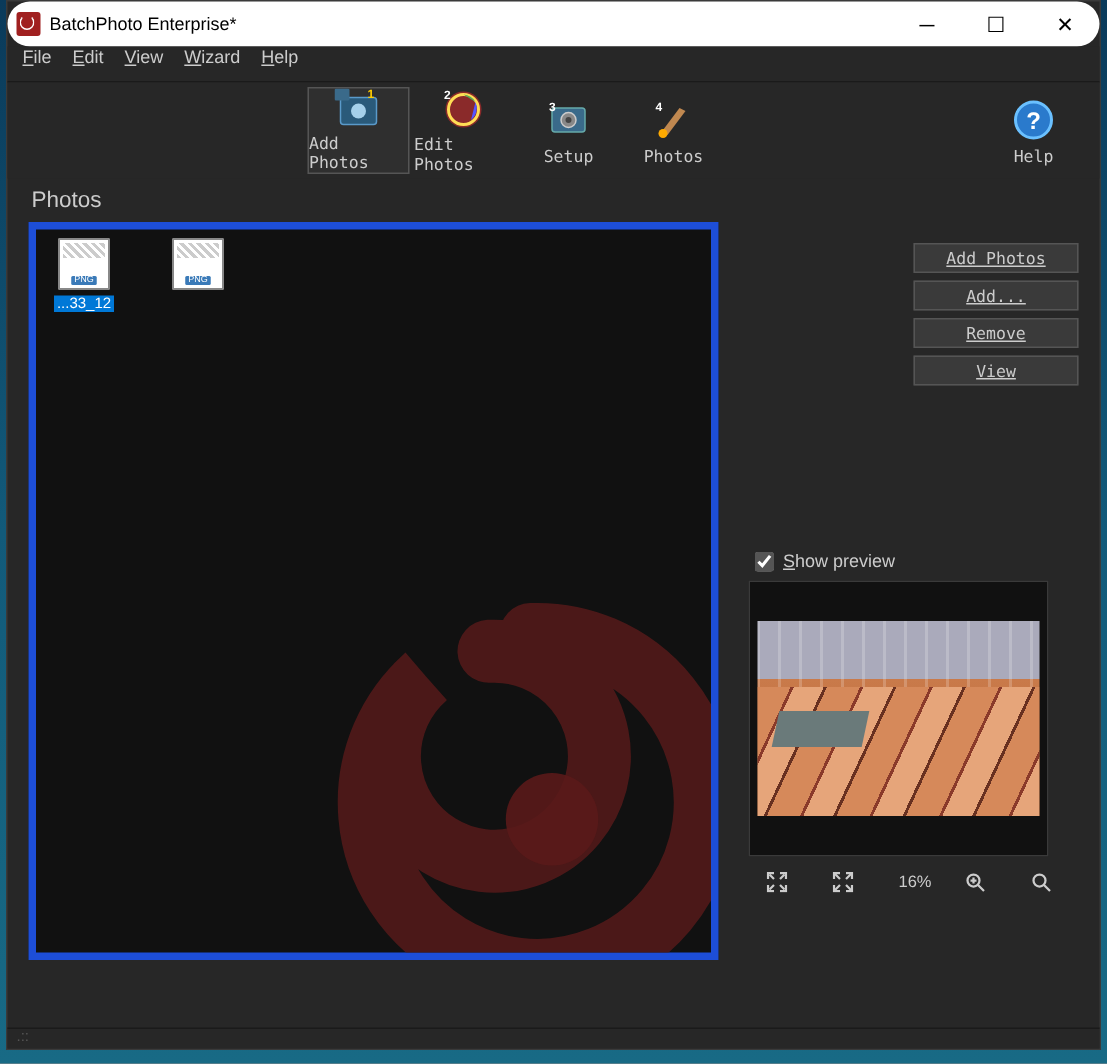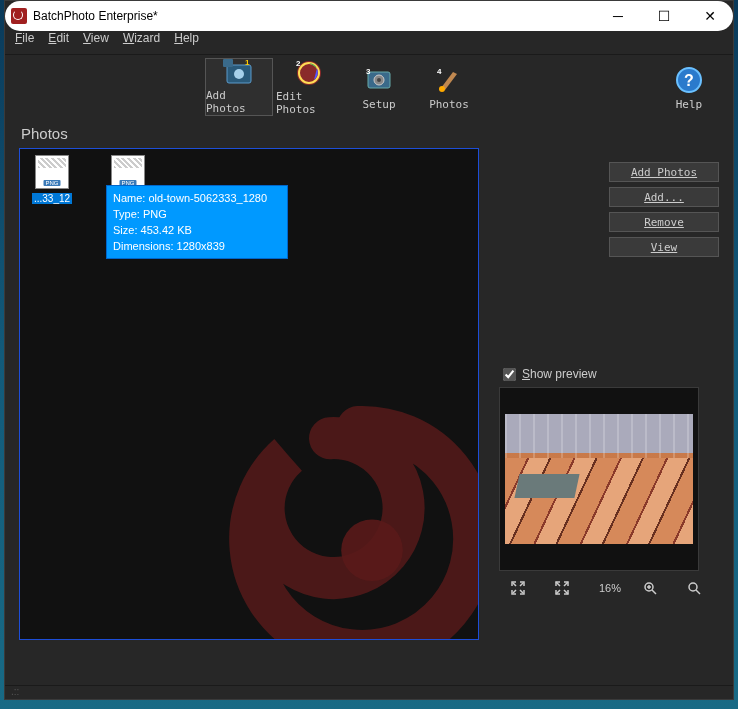--- a/index.html
+++ b/index.html
@@ -17,21 +17,21 @@
   .toolbar { height:64px; background:#272727; display:flex; align-items:center; padding:0 20px 0 200px; gap:2px; }
   .toolbtn { width:68px; height:58px; display:flex; flex-direction:column; align-items:center; justify-content:center; color:#ccc; font-size:11px; border:1px solid transparent; cursor:pointer; }
   .toolbtn.active { border:1px solid #555; background:#2f2f2f; }
   .toolbtn .ticon { width:32px; height:32px; display:flex; align-items:center; justify-content:center; }
   .toolbtn .tlabel { margin-top:2px; font-family: monospace; font-size:11px; }
   .toolbar .spacer { flex:1; }
   .toolbtn.help { width:48px; }
   .content { flex:1; display:flex; flex-direction:column; padding:4px 14px 14px 14px; }
   .section-label { color:#ccc; font-size:15px; font-family: Liberation Sans, sans-serif; margin:2px 0 6px 2px; }
   .mainrow { flex:1; display:flex; gap:20px; }
-  .photogrid { width:460px; height:492px; background:#111; border:1px solid #1d4ed8; position:relative; overflow:hidden; }
+  .photogrid { width:460px; height:492px; background:#111; border:5px solid #1d4ed8; position:relative; overflow:hidden; }
   .thumbs { position:absolute; top:6px; left:8px; display:flex; gap:28px; }
   .thumb { width:48px; display:flex; flex-direction:column; align-items:center; }
   .thumb .thumbimg { width:34px; height:34px; background:#fff; border:1px solid #888; position:relative; }
   .thumb .thumbimg::before { content:"PNG"; position:absolute; bottom:2px; left:50%; transform:translateX(-50%); font-size:6px; background:#3a7ab8; color:#fff; padding:0 2px; border-radius:1px; }
   .thumb .thumbimg::after { content:""; position:absolute; top:2px; left:2px; right:2px; height:10px; background:repeating-linear-gradient(45deg,#ccc,#ccc 2px,#fff 2px,#fff 4px); }
   .thumb .thumblabel { font-size:10px; color:#fff; margin-top:4px; max-width:48px; overflow:hidden; white-space:nowrap; }
   .thumb.selected .thumblabel { background:#0078d7; padding:0 2px; }
   .tooltip { position:absolute; top:36px; left:86px; width:182px; background:#0099ff; border:1px solid #0066cc; color:#fff; font-size:11px; padding:4px 6px; line-height:16px; }
   .swirl { position:absolute; right:-20px; bottom:-40px; width:280px; height:280px; }
   .swirl svg { width:100%; height:100%; }
@@ -150,26 +150,20 @@
         <div class="thumbs">
           <div class="thumb selected">
             <div class="thumbimg"></div>
             <div class="thumblabel">...33_12</div>
           </div>
           <div class="thumb">
             <div class="thumbimg"></div>
             <div class="thumblabel"></div>
           </div>
         </div>
-        <div class="tooltip">
-          <div>Name: old-town-5062333_1280</div>
-          <div>Type: PNG</div>
-          <div>Size: 453.42 KB</div>
-          <div>Dimensions: 1280x839</div>
-        </div>
       </div>
 
       <div class="rightcol">
         <div class="btnstack">
           <button>Add Photos</button>
           <button>Add...</button>
           <button>Remove</button>
           <button>View</button>
         </div>
 

